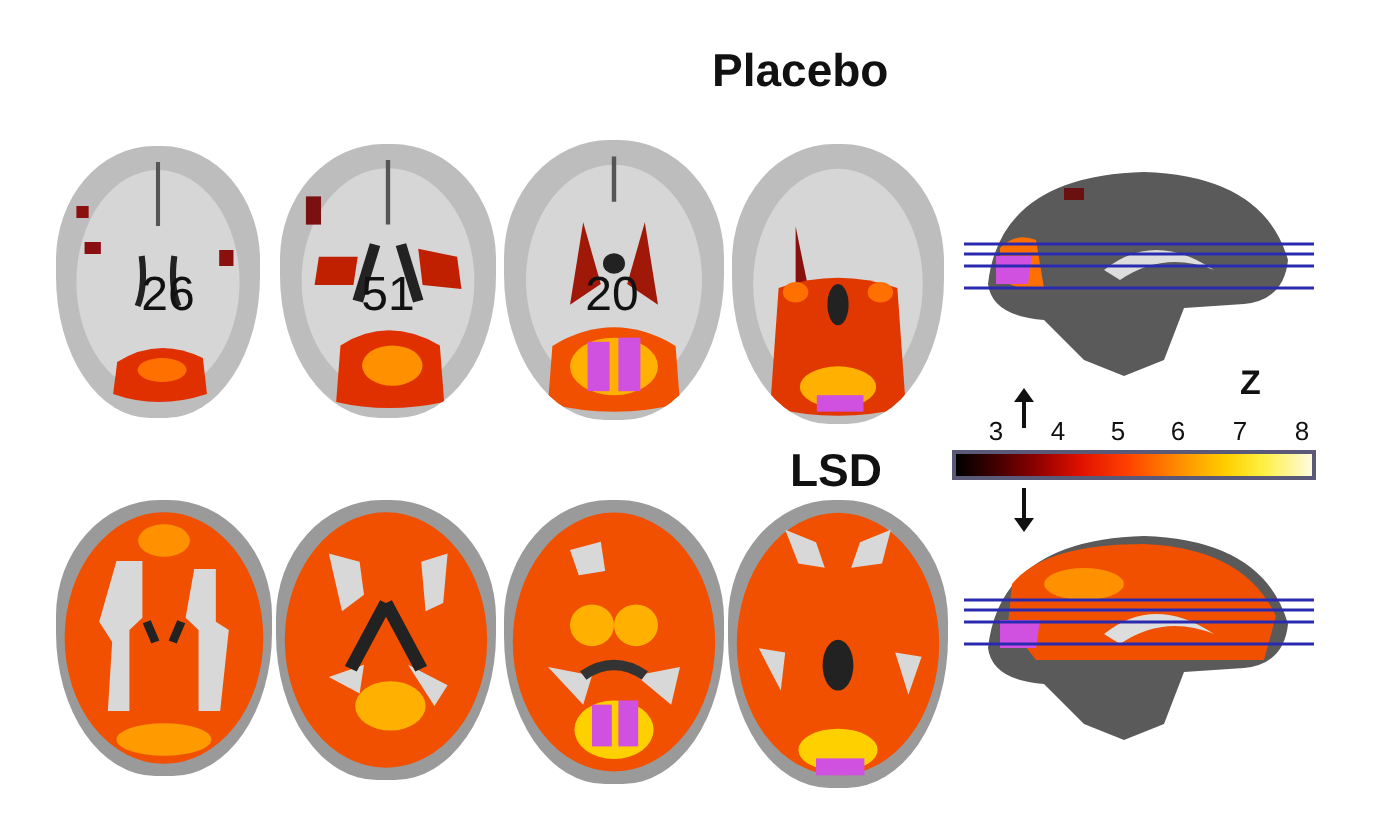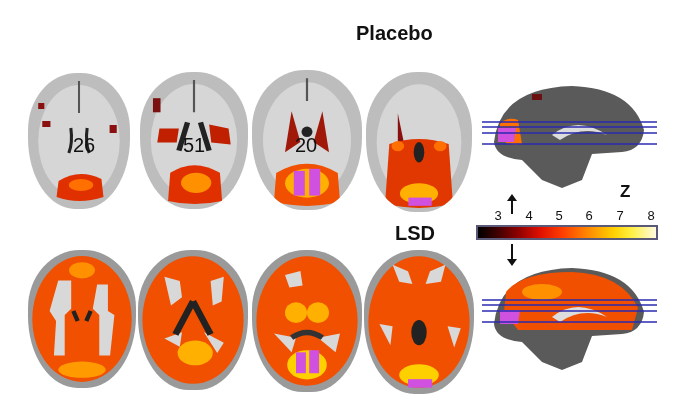--- a/index.html
+++ b/index.html
@@ -1,20 +1,20 @@
 <!DOCTYPE html>
 <html><head>
 <meta charset="utf-8">
 <style>
   html,body{margin:0;padding:0;background:#fff;}
   body{width:700px;height:420px;position:relative;overflow:hidden;font-family:"Liberation Sans",sans-serif;}
-  .title{position:absolute;font-weight:bold;font-size:20px;color:#111;}
+  .title{position:absolute;font-weight:bold;font-size:23px;color:#111;}
   .brain{position:absolute;border-radius:48% 48% 46% 46% / 42% 42% 52% 52%;overflow:hidden;}
   .brain svg{width:100%;height:100%;display:block;}
-  .slice-label{position:absolute;font-size:20px;color:#111;text-align:center;width:40px;}
+  .slice-label{position:absolute;font-size:24px;color:#111;text-align:center;width:40px;}
   .sag{position:absolute;}
   .cbar{position:absolute;left:476px;top:225px;width:178px;height:11px;border:2px solid #5a5a78;
     background:linear-gradient(to right,#000 0%,#3a0000 10%,#8a0000 22%,#e01000 35%,#ff4000 48%,#ff8a00 62%,#ffd000 76%,#ffef40 86%,#fffbe0 100%);}
   .tick{position:absolute;top:208px;font-size:13px;color:#111;width:16px;text-align:center;}
   .zlabel{position:absolute;left:620px;top:182px;font-size:17px;font-weight:bold;color:#111;}
   .arrow{position:absolute;width:2px;background:#111;}
 </style>
 </head>
 <body>
 

